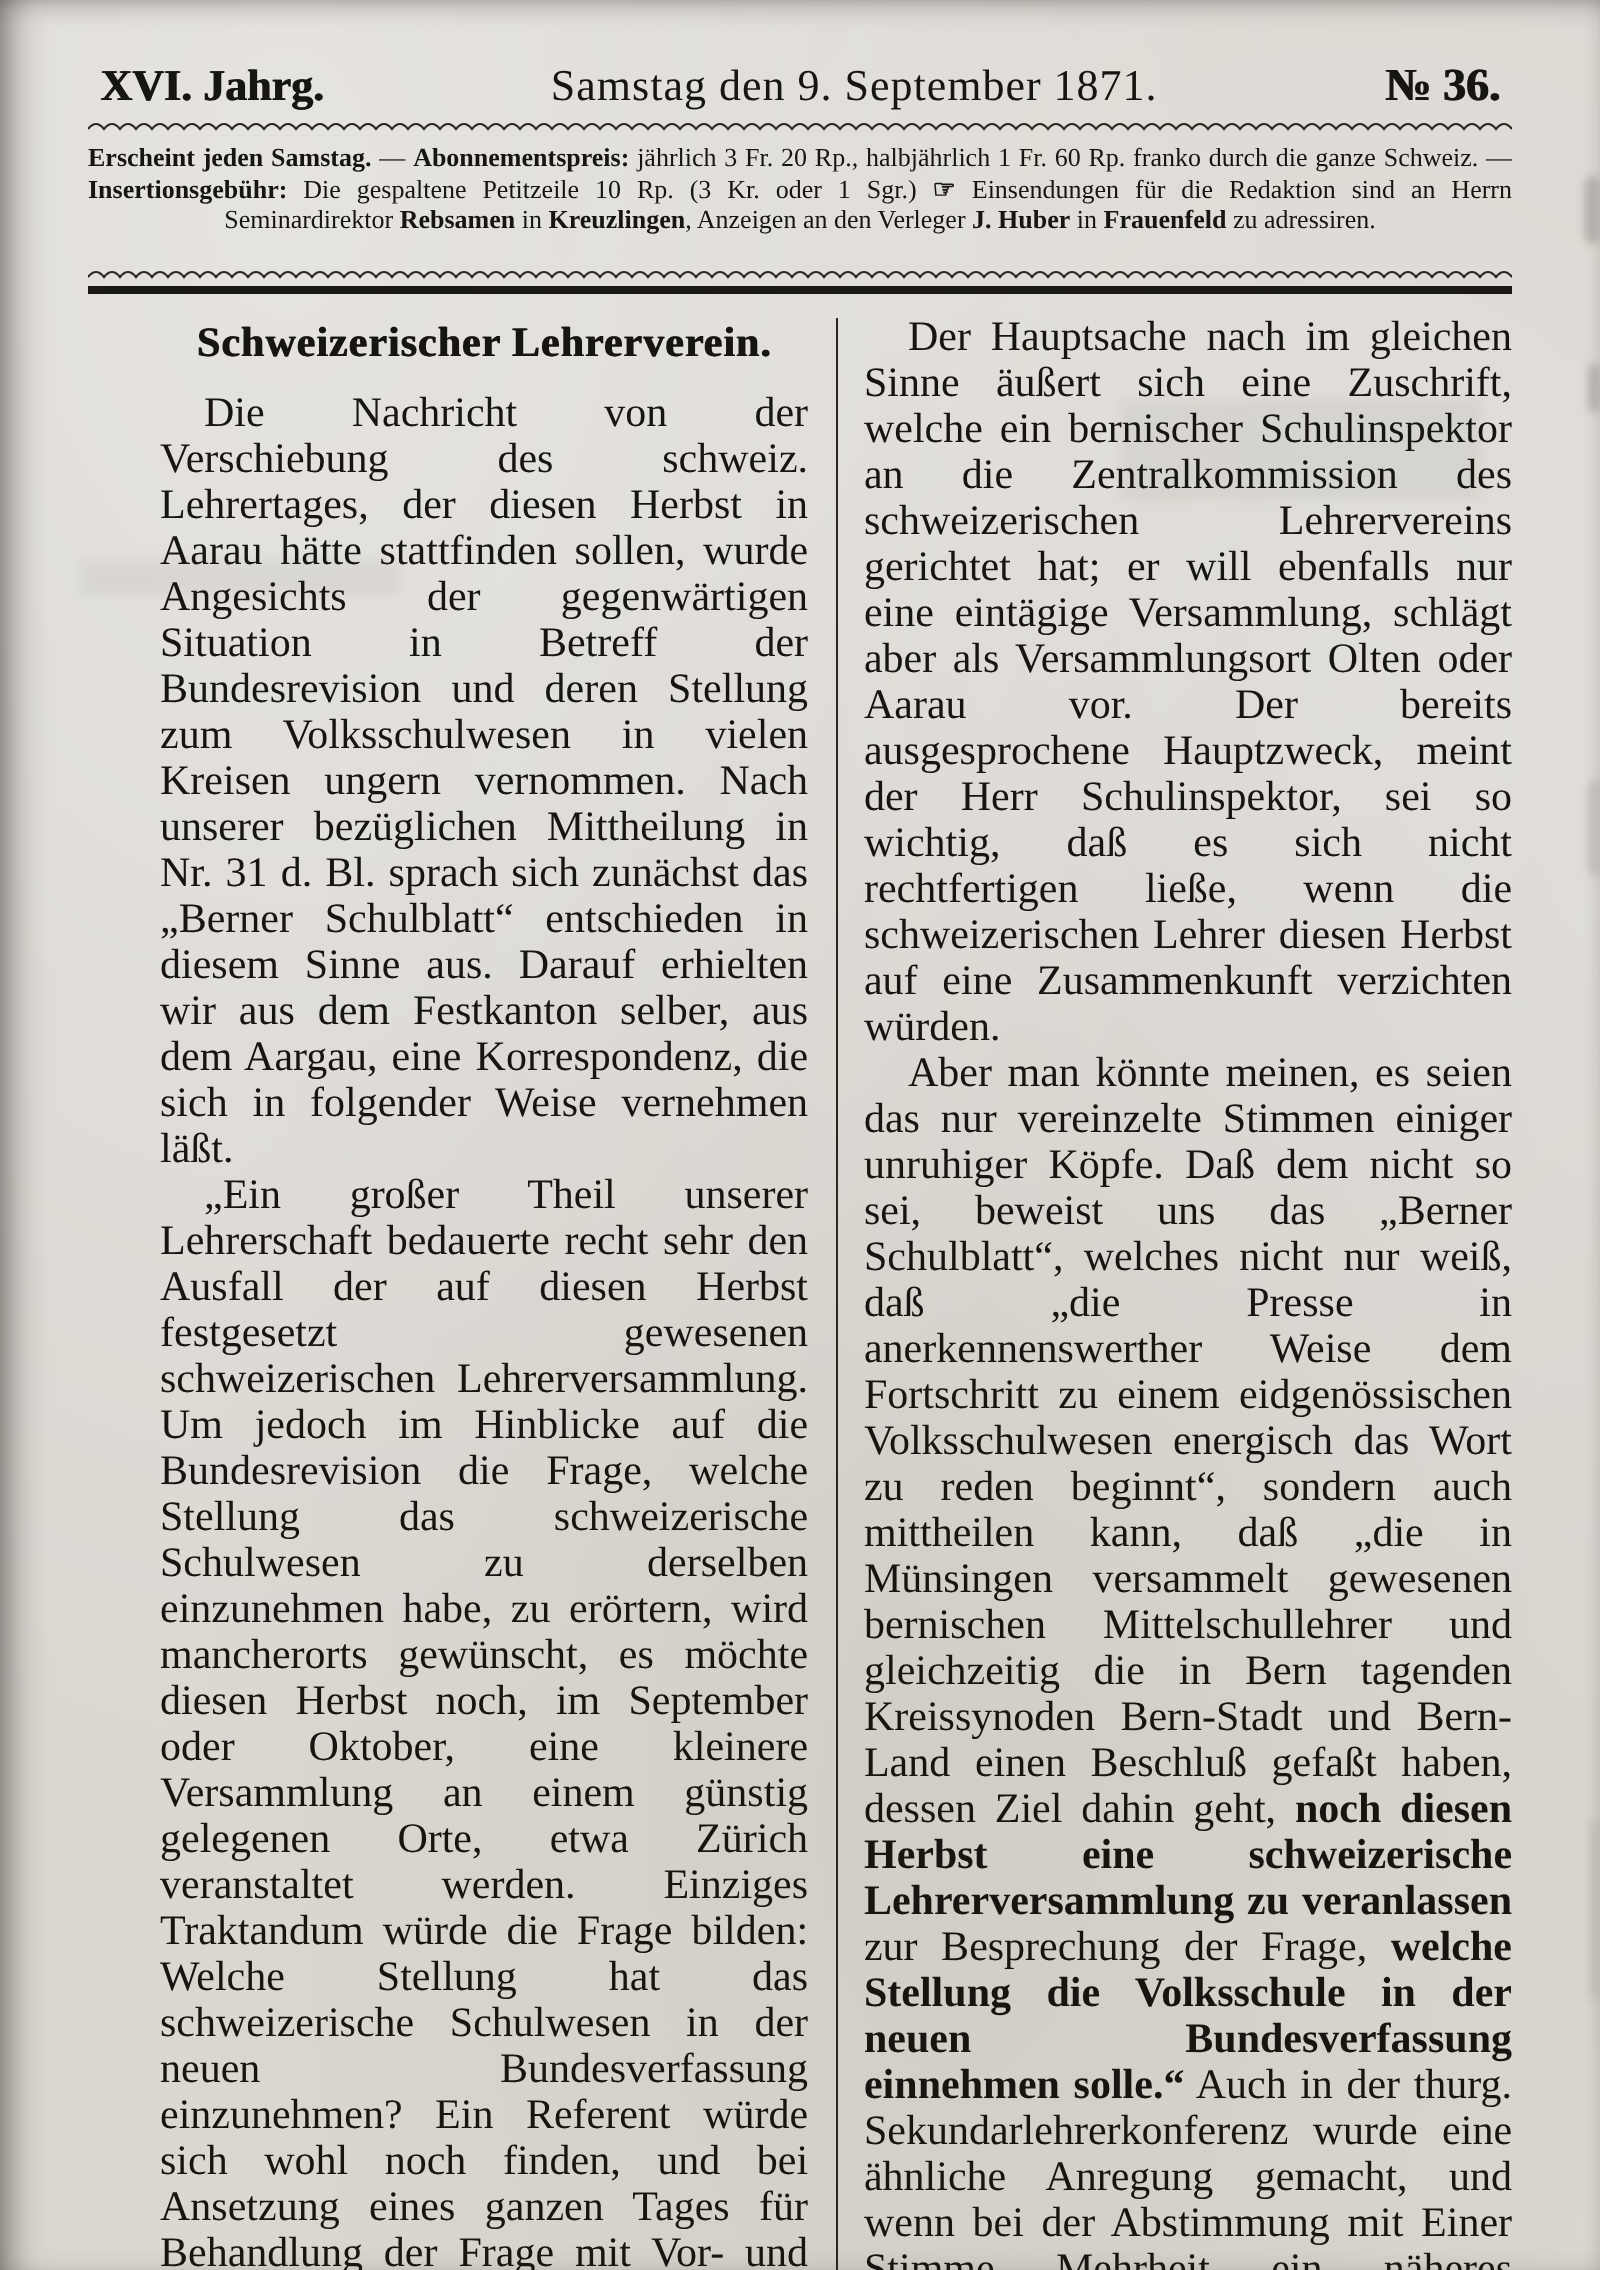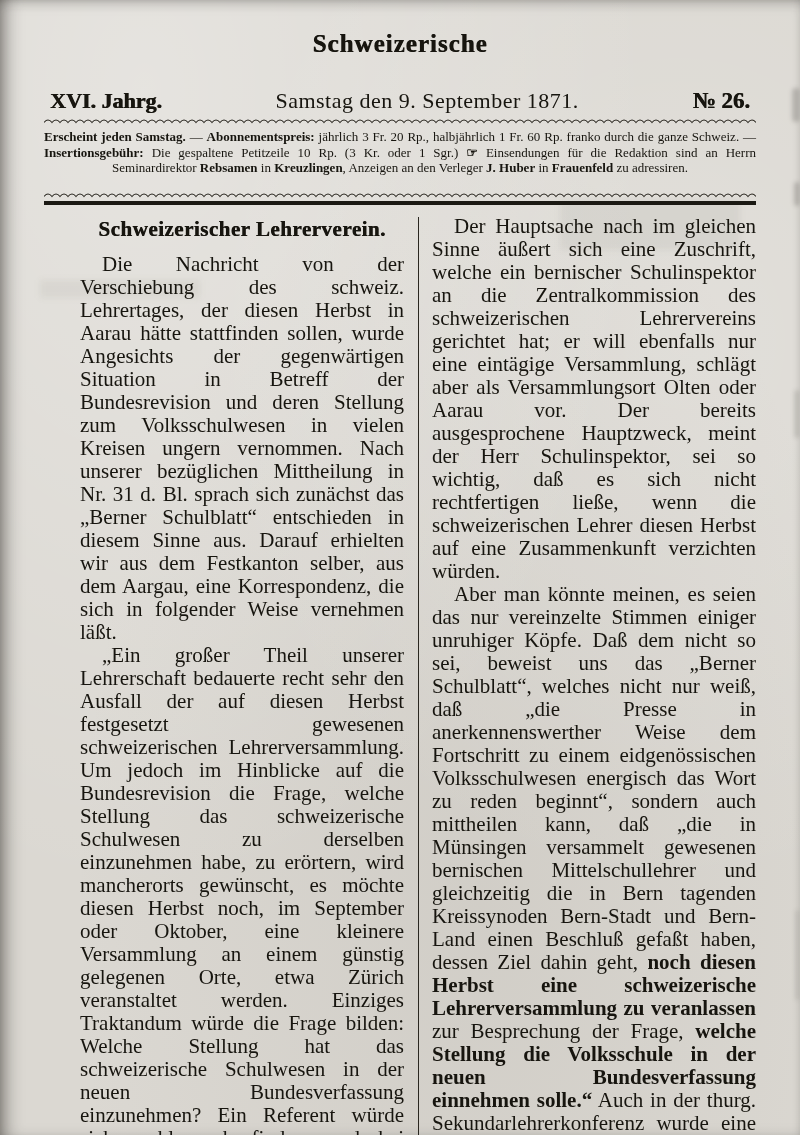--- a/index.html
+++ b/index.html
@@ -124,27 +124,26 @@
   <div class="ghost" style="left:560px; top:200px; width:180px; height:50px;"></div>
   <div class="ghost" style="left:40px; top:280px; width:160px; height:18px;"></div>
   <div class="smudge" style="right:0px; top:88px; width:8px; height:34px;"></div>
   <div class="smudge" style="right:0px; top:182px; width:6px; height:24px;"></div>
   <div class="smudge" style="right:0px; top:390px; width:6px; height:48px; background:rgba(52,47,40,0.14);"></div>
   <div class="smudge" style="right:0px; top:910px; width:5px; height:90px; background:rgba(52,47,40,0.10);"></div>
 
   <div class="inner">
 
     <header>
-      <div class="overline blackletter">Schweizerische</div>
     </header>
 
     <div class="dateline">
       <span class="volume blackletter">XVI. Jahrg.</span>
       <span class="date">Samstag den 9. September 1871.</span>
-      <span class="issue blackletter">№ 26.</span>
+      <span class="issue blackletter">№ 36.</span>
     </div>
 
     <svg class="wavy" viewBox="0 0 712 7" preserveAspectRatio="none" aria-hidden="true">
       <path fill="none" stroke="#2a2720" stroke-width="1.1" d="M0,4.5 q4,-5 8,0 q4,-5 8,0 q4,-5 8,0 q4,-5 8,0 q4,-5 8,0 q4,-5 8,0 q4,-5 8,0 q4,-5 8,0 q4,-5 8,0 q4,-5 8,0 q4,-5 8,0 q4,-5 8,0 q4,-5 8,0 q4,-5 8,0 q4,-5 8,0 q4,-5 8,0 q4,-5 8,0 q4,-5 8,0 q4,-5 8,0 q4,-5 8,0 q4,-5 8,0 q4,-5 8,0 q4,-5 8,0 q4,-5 8,0 q4,-5 8,0 q4,-5 8,0 q4,-5 8,0 q4,-5 8,0 q4,-5 8,0 q4,-5 8,0 q4,-5 8,0 q4,-5 8,0 q4,-5 8,0 q4,-5 8,0 q4,-5 8,0 q4,-5 8,0 q4,-5 8,0 q4,-5 8,0 q4,-5 8,0 q4,-5 8,0 q4,-5 8,0 q4,-5 8,0 q4,-5 8,0 q4,-5 8,0 q4,-5 8,0 q4,-5 8,0 q4,-5 8,0 q4,-5 8,0 q4,-5 8,0 q4,-5 8,0 q4,-5 8,0 q4,-5 8,0 q4,-5 8,0 q4,-5 8,0 q4,-5 8,0 q4,-5 8,0 q4,-5 8,0 q4,-5 8,0 q4,-5 8,0 q4,-5 8,0 q4,-5 8,0 q4,-5 8,0 q4,-5 8,0 q4,-5 8,0 q4,-5 8,0 q4,-5 8,0 q4,-5 8,0 q4,-5 8,0 q4,-5 8,0 q4,-5 8,0 q4,-5 8,0 q4,-5 8,0 q4,-5 8,0 q4,-5 8,0 q4,-5 8,0 q4,-5 8,0 q4,-5 8,0 q4,-5 8,0 q4,-5 8,0 q4,-5 8,0 q4,-5 8,0 q4,-5 8,0 q4,-5 8,0 q4,-5 8,0 q4,-5 8,0 q4,-5 8,0 q4,-5 8,0 q4,-5 8,0 q4,-5 8,0"></path>
     </svg>
 
     <p class="imprint"><span class="b">Erscheint jeden Samstag.</span><span> — </span><span class="b">Abonnementspreis:</span><span> jährlich 3 Fr. 20 Rp., halbjährlich 1 Fr. 60 Rp. franko durch die ganze Schweiz. — </span><span class="b">Insertionsgebühr:</span><span> Die gespaltene Petitzeile 10 Rp. (3 Kr. oder 1 Sgr.) </span><span class="b">☞ </span><span>Einsendungen für die Redaktion sind an Herrn Seminardirektor </span><span class="b">Rebsamen</span><span> in </span><span class="b">Kreuzlingen</span><span>, Anzeigen an den Verleger </span><span class="b">J. Huber</span><span> in </span><span class="b">Frauenfeld</span><span> zu adressiren.</span></p>
 
     <svg class="wavy" viewBox="0 0 712 7" preserveAspectRatio="none" aria-hidden="true">
       <path fill="none" stroke="#2a2720" stroke-width="1.1" d="M0,4.5 q4,-5 8,0 q4,-5 8,0 q4,-5 8,0 q4,-5 8,0 q4,-5 8,0 q4,-5 8,0 q4,-5 8,0 q4,-5 8,0 q4,-5 8,0 q4,-5 8,0 q4,-5 8,0 q4,-5 8,0 q4,-5 8,0 q4,-5 8,0 q4,-5 8,0 q4,-5 8,0 q4,-5 8,0 q4,-5 8,0 q4,-5 8,0 q4,-5 8,0 q4,-5 8,0 q4,-5 8,0 q4,-5 8,0 q4,-5 8,0 q4,-5 8,0 q4,-5 8,0 q4,-5 8,0 q4,-5 8,0 q4,-5 8,0 q4,-5 8,0 q4,-5 8,0 q4,-5 8,0 q4,-5 8,0 q4,-5 8,0 q4,-5 8,0 q4,-5 8,0 q4,-5 8,0 q4,-5 8,0 q4,-5 8,0 q4,-5 8,0 q4,-5 8,0 q4,-5 8,0 q4,-5 8,0 q4,-5 8,0 q4,-5 8,0 q4,-5 8,0 q4,-5 8,0 q4,-5 8,0 q4,-5 8,0 q4,-5 8,0 q4,-5 8,0 q4,-5 8,0 q4,-5 8,0 q4,-5 8,0 q4,-5 8,0 q4,-5 8,0 q4,-5 8,0 q4,-5 8,0 q4,-5 8,0 q4,-5 8,0 q4,-5 8,0 q4,-5 8,0 q4,-5 8,0 q4,-5 8,0 q4,-5 8,0 q4,-5 8,0 q4,-5 8,0 q4,-5 8,0 q4,-5 8,0 q4,-5 8,0 q4,-5 8,0 q4,-5 8,0 q4,-5 8,0 q4,-5 8,0 q4,-5 8,0 q4,-5 8,0 q4,-5 8,0 q4,-5 8,0 q4,-5 8,0 q4,-5 8,0 q4,-5 8,0 q4,-5 8,0 q4,-5 8,0 q4,-5 8,0 q4,-5 8,0 q4,-5 8,0 q4,-5 8,0 q4,-5 8,0 q4,-5 8,0"></path>

